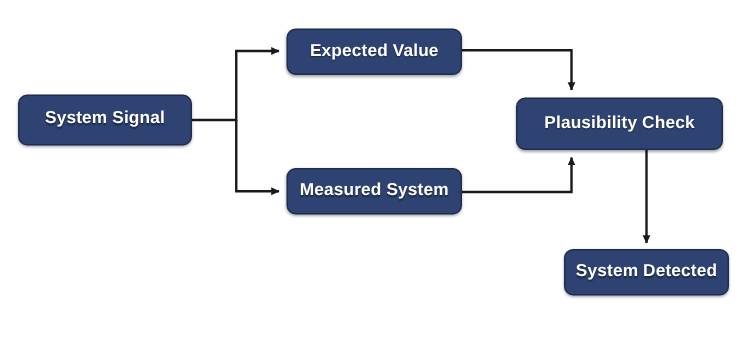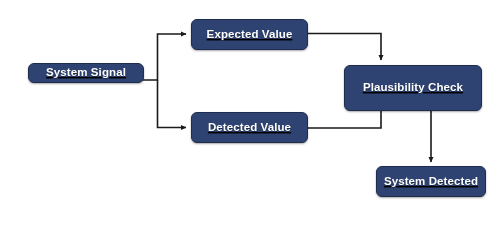--- a/index.html
+++ b/index.html
@@ -34,38 +34,37 @@
     position: absolute;
     box-sizing: border-box;
     display: flex;
     align-items: center;
     justify-content: center;
     border-radius: 6px;
     background: #2e4372;
     border: 1px solid #1e2d4f;
     box-shadow: 0 1px 2px rgba(0,0,0,0.35);
     z-index: 2;
-    text-decoration: underline;
   }
   .node-label {
     color: #ffffff;
     font-family: "Liberation Sans", sans-serif;
     font-size: 11.5px;
     font-weight: bold;
     letter-spacing: 0.1px;
     line-height: 1;
     white-space: nowrap;
     text-shadow: 0 1px 1px rgba(0,0,0,0.45);
   }
 
   
-  #node-system-signal    { left: 12px;  top: 63px;  width: 116px; height: 20px; margin-left: 16px; }
+  #node-system-signal    { left: 12px;  top: 63px;  width: 116px; height: 34px; }
   #node-expected-value   { left: 191px; top: 19px;  width: 117px; height: 31px; }
   #node-measured-value   { left: 191px; top: 112px; width: 117px; height: 31px; }
-  #node-plausibility     { left: 344px; top: 65px;  width: 138px; height: 46px; }
+  #node-plausibility     { left: 344px; top: 65px;  width: 138px; height: 35px; }
   #node-fault-detected   { left: 376px; top: 166px; width: 110px; height: 31px; }
 </style>
 </head>
 <body>
 
 <div id="diagram-canvas">
 
   <svg id="connector-layer" viewBox="0 0 492 208" width="492" height="208" xmlns="http://www.w3.org/2000/svg">
     <defs>
       <marker id="arrowhead" markerWidth="6" markerHeight="6" refX="5.2" refY="3" orient="auto" markerUnits="userSpaceOnUse">
@@ -86,21 +85,21 @@
 
   <div class="node" id="node-system-signal">
     <span class="node-label">System Signal</span>
   </div>
 
   <div class="node" id="node-expected-value">
     <span class="node-label">Expected Value</span>
   </div>
 
   <div class="node" id="node-measured-value">
-    <span class="node-label">Detected Value</span>
+    <span class="node-label">Measured System</span>
   </div>
 
   <div class="node" id="node-plausibility">
     <span class="node-label">Plausibility Check</span>
   </div>
 
   <div class="node" id="node-fault-detected">
     <span class="node-label">System Detected</span>
   </div>
 

